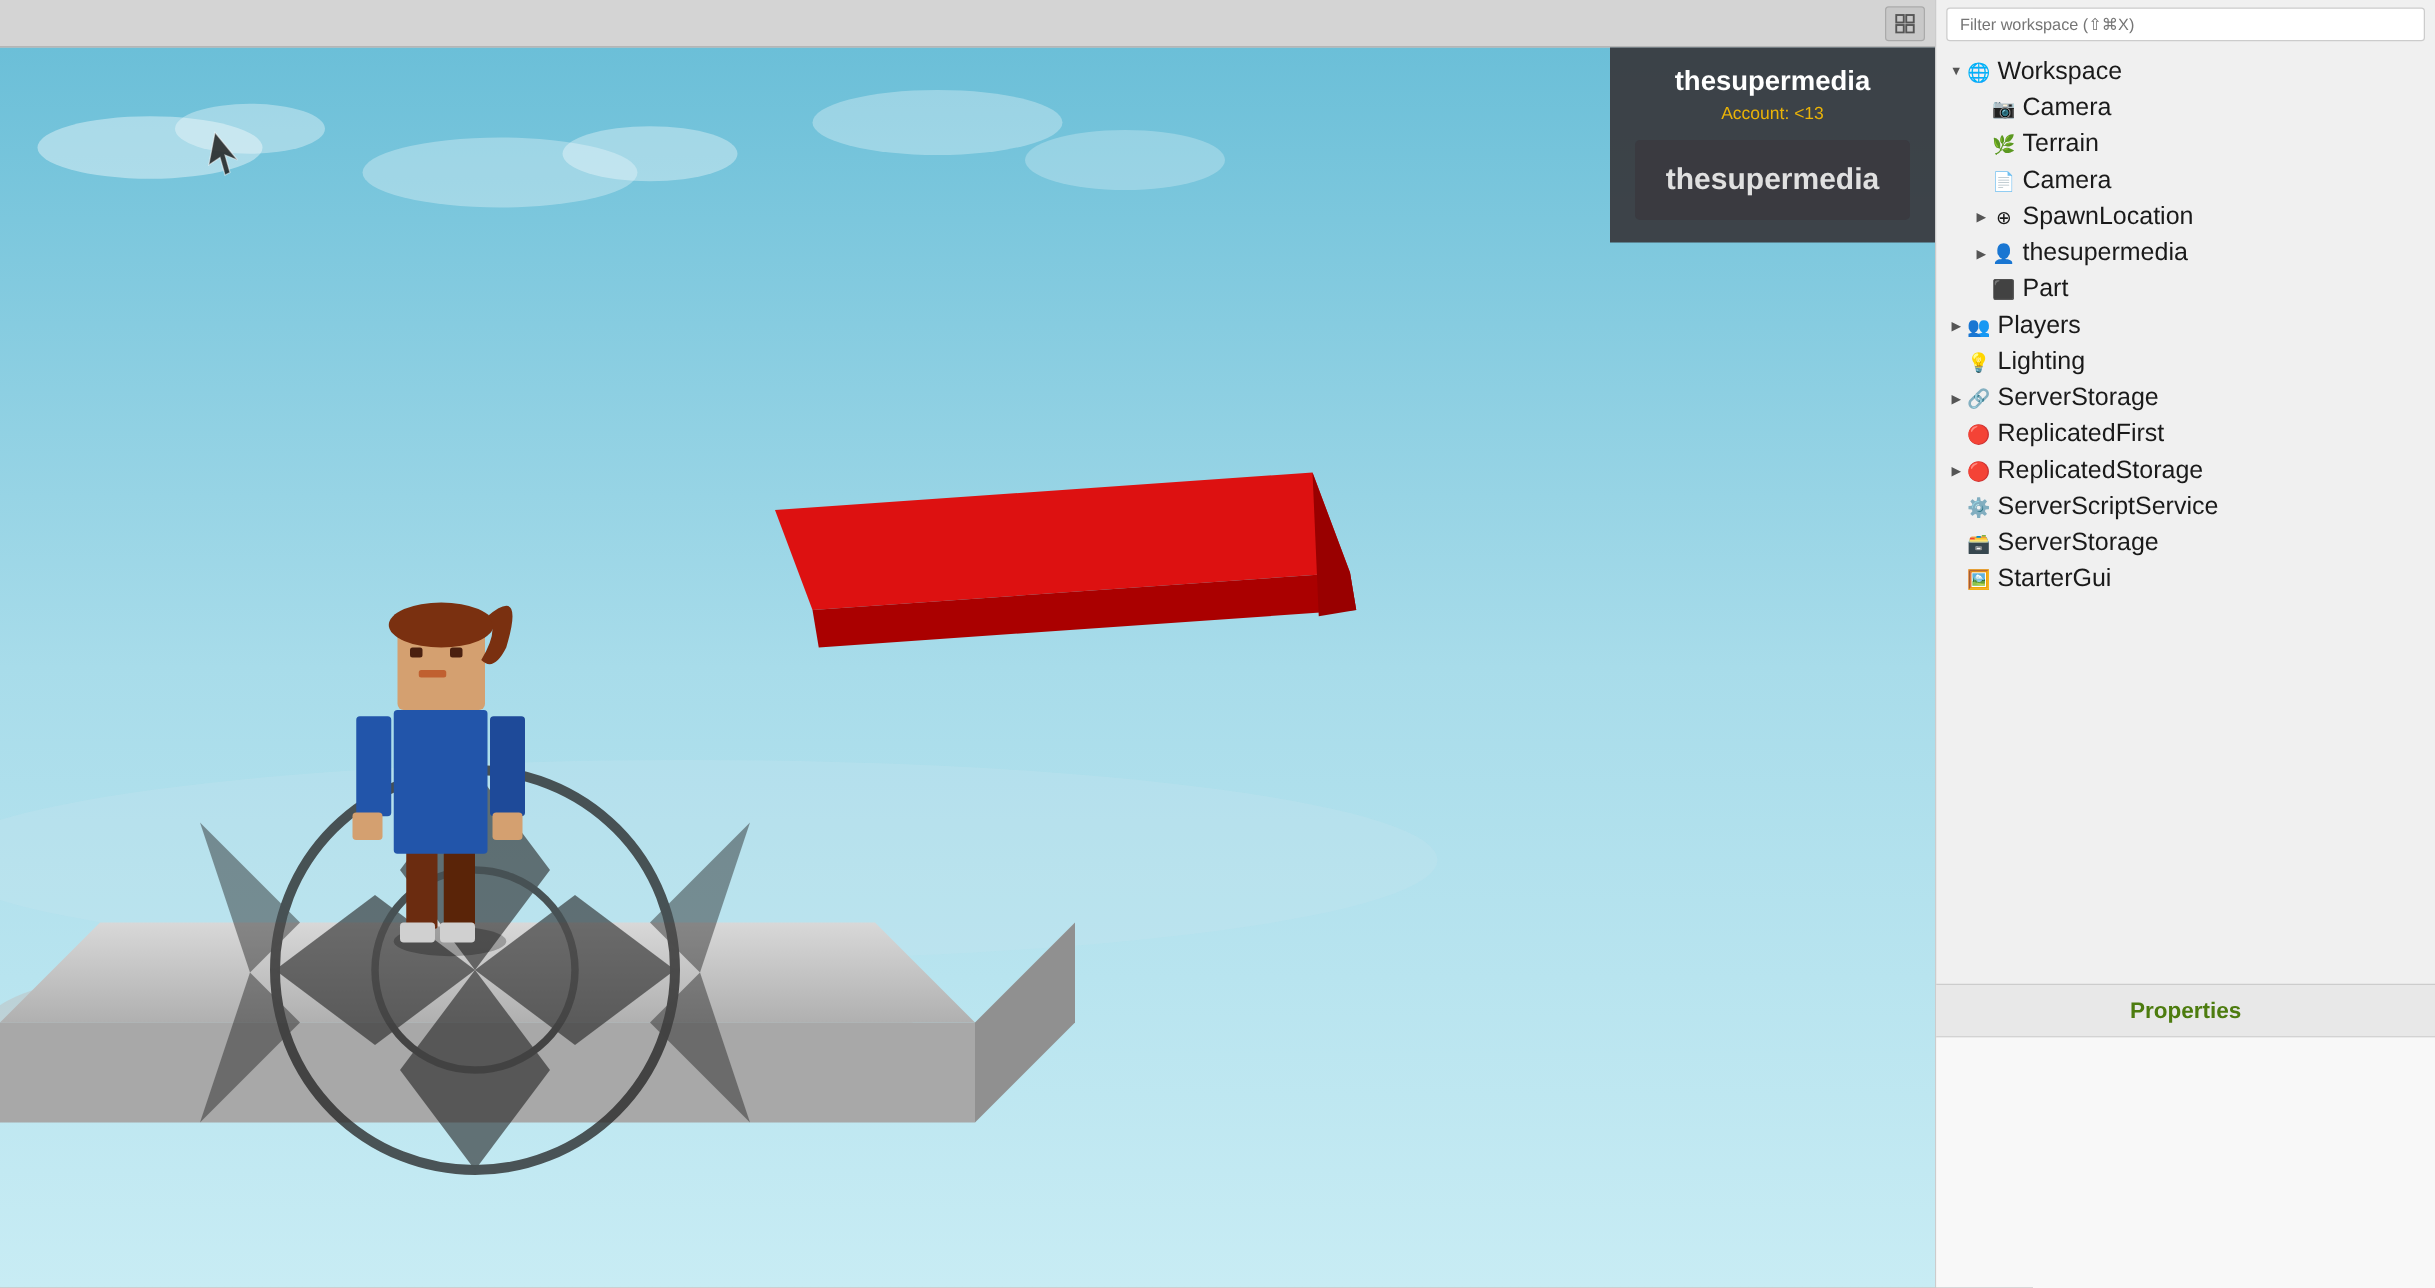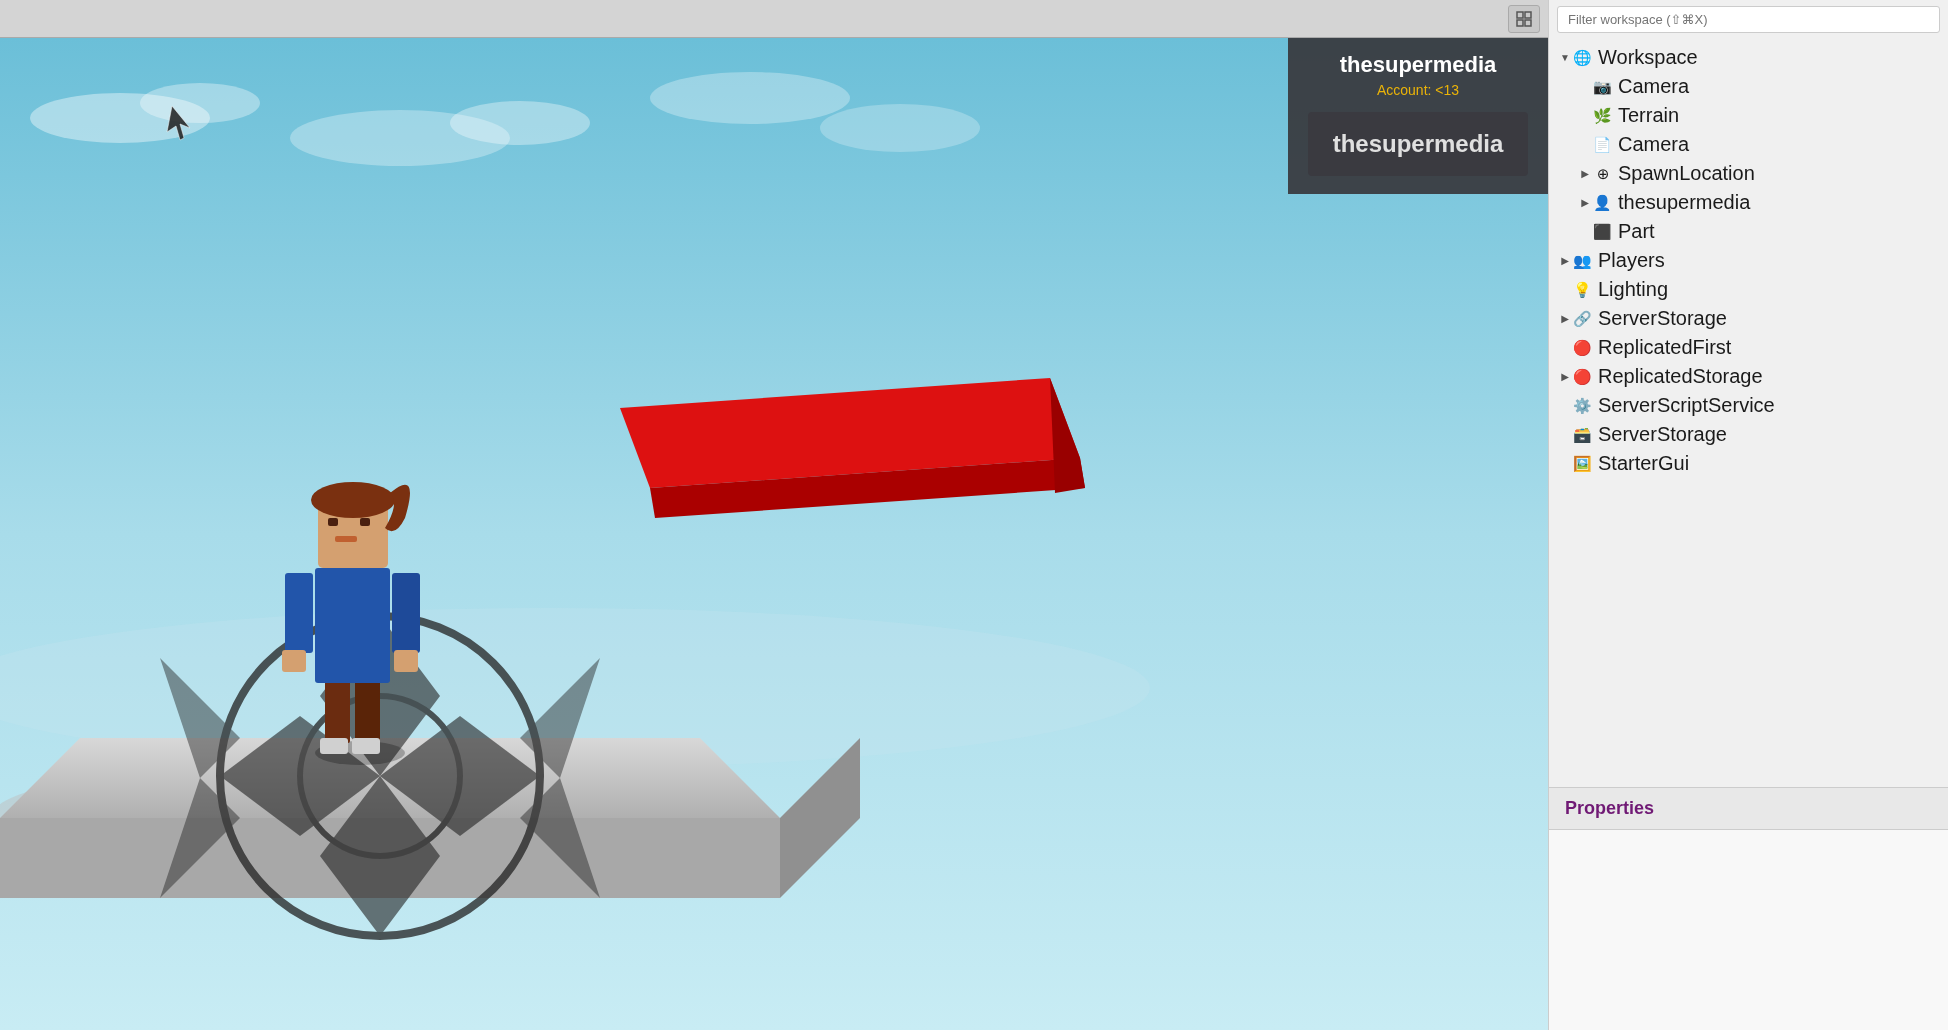--- a/index.html
+++ b/index.html
@@ -166,24 +166,24 @@
     }
 
     
     #properties-panel {
       border-top: 1px solid #ccc;
     }
     #properties-header {
       background: #e8e8e8;
       border-bottom: 1px solid #ccc;
       padding: 10px 16px;
-      text-align: left;
+      text-align: center;
       font-size: 18px;
       font-weight: 600;
-      color: #701a75;
+      color: #4d7c0f;
     }
     #properties-content {
       height: 200px;
       background: #f8f8f8;
     }
 
     
     #scene-svg {
       position: absolute;
       top: 38px; left: 0; right: 0; bottom: 0;

